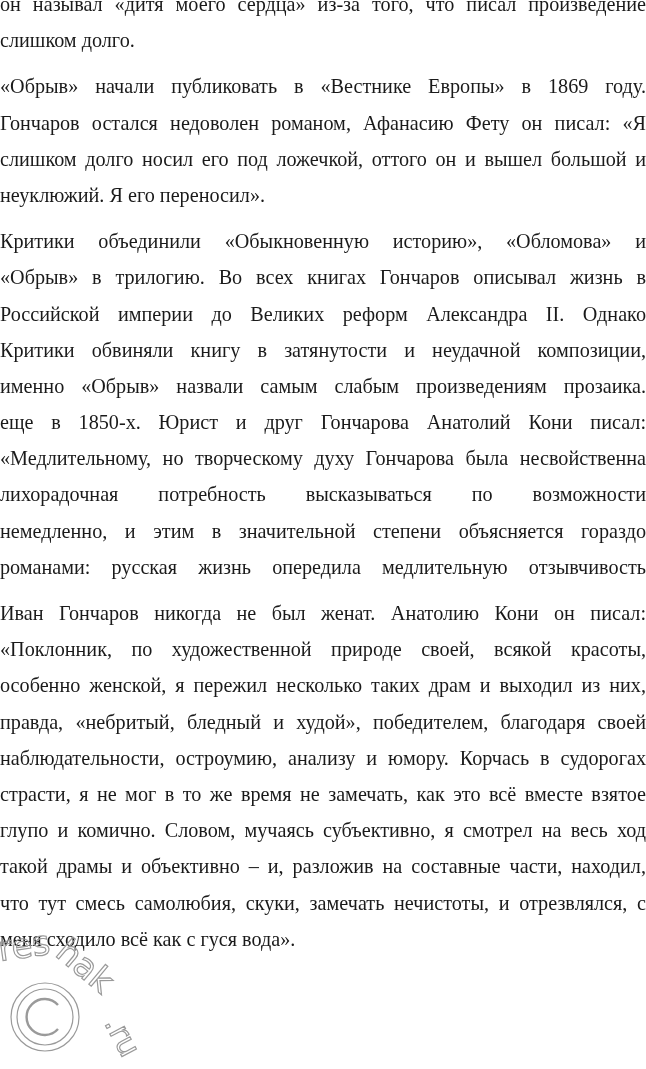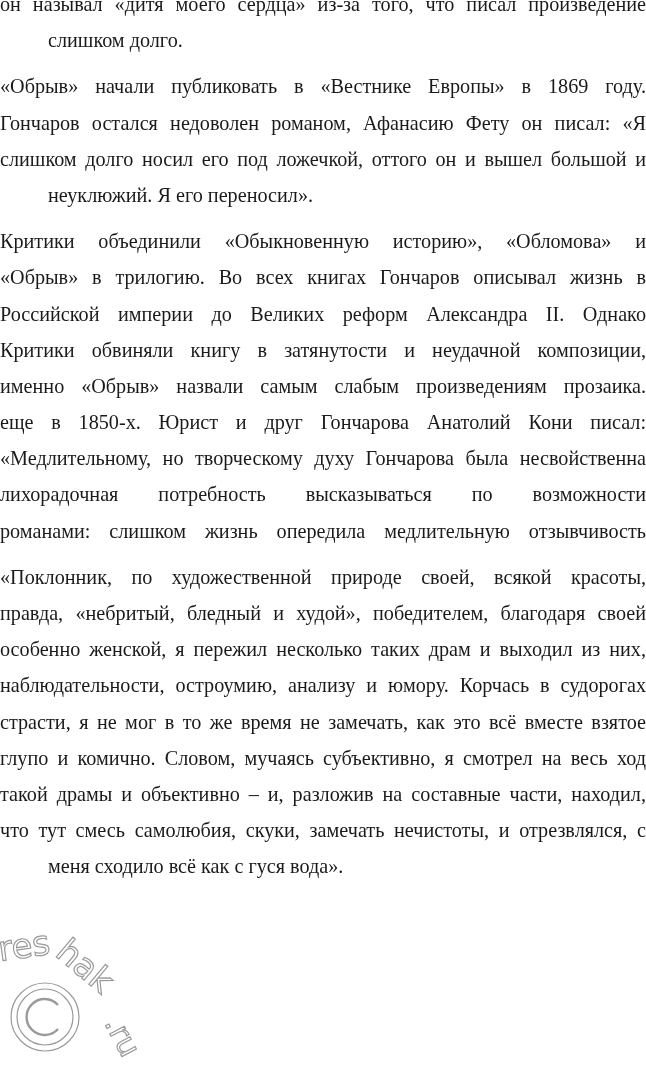--- a/index.html
+++ b/index.html
@@ -31,21 +31,20 @@
     }
     .line {
       display: block;
       text-align: justify;
       text-align-last: justify;
       white-space: nowrap;
       height: 36.2px;
     }
     .line.last {
       text-align-last: left;
-      padding-left: 48px;
     }
     .watermark {
       position: absolute;
       left: 0;
       top: 925px;
       width: 160px;
       height: 144px;
       pointer-events: none;
     }
   </style>
@@ -65,26 +64,28 @@
   </p>
   <p class="para">
     <span class="line">Критики объединили «Обыкновенную историю», «Обломова» и</span>
     <span class="line">«Обрыв» в трилогию. Во всех книгах Гончаров описывал жизнь в</span>
     <span class="line">Российской империи до Великих реформ Александра II. Однако</span>
     <span class="line">Критики обвиняли книгу в затянутости и неудачной композиции,</span>
     <span class="line">именно «Обрыв» назвали самым слабым произведениям прозаика.</span>
     <span class="line">еще в 1850-х. Юрист и друг Гончарова Анатолий Кони писал:</span>
     <span class="line">«Медлительному, но творческому духу Гончарова была несвойственна</span>
     <span class="line">лихорадочная потребность высказываться по возможности</span>
-    <span class="line">романами: слишком жизнь опередила медлительную отзывчивость</span>
+    <span class="line">немедленно, и этим в значительной степени объясняется гораздо</span>
+    <span class="line">романами: русская жизнь опередила медлительную отзывчивость</span>
   </p>
   <p class="para">
+    <span class="line">Иван Гончаров никогда не был женат. Анатолию Кони он писал:</span>
     <span class="line">«Поклонник, по художественной природе своей, всякой красоты,</span>
+    <span class="line">особенно женской, я пережил несколько таких драм и выходил из них,</span>
     <span class="line">правда, «небритый, бледный и худой», победителем, благодаря своей</span>
-    <span class="line">особенно женской, я пережил несколько таких драм и выходил из них,</span>
     <span class="line">наблюдательности, остроумию, анализу и юмору. Корчась в судорогах</span>
     <span class="line">страсти, я не мог в то же время не замечать, как это всё вместе взятое</span>
     <span class="line">глупо и комично. Словом, мучаясь субъективно, я смотрел на весь ход</span>
     <span class="line">такой драмы и объективно – и, разложив на составные части, находил,</span>
     <span class="line">что тут смесь самолюбия, скуки, замечать нечистоты, и отрезвлялся, с</span>
     <span class="line last">меня сходило всё как с гуся вода».</span>
   </p>
 </div>
 
 <svg class="watermark" viewBox="0 0 160 144" xmlns="http://www.w3.org/2000/svg">

